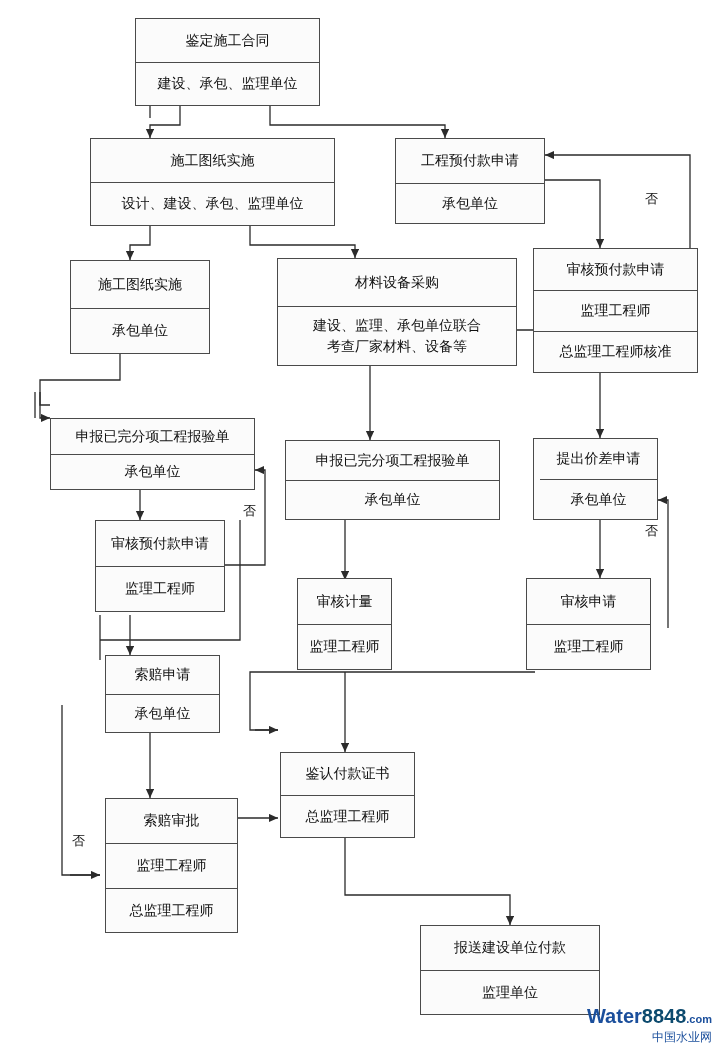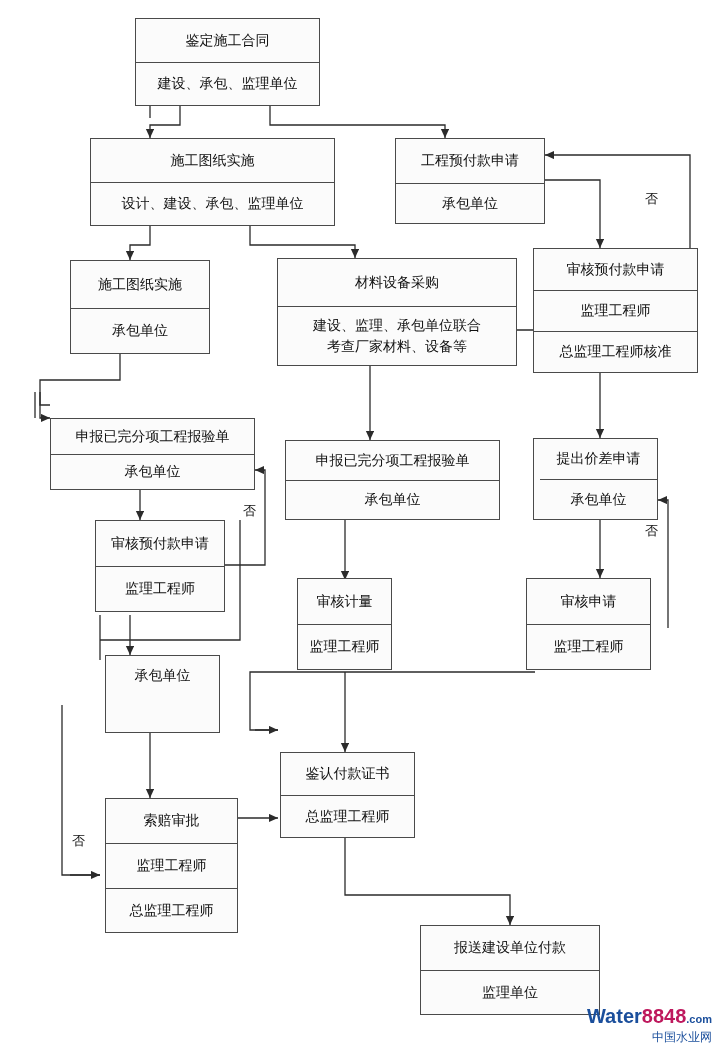--- a/index.html
+++ b/index.html
@@ -49,21 +49,21 @@
     color:#111;
     z-index:3;
   }
   .wm{
     position:absolute;
     right:8px;bottom:6px;
     text-align:right;
     z-index:5;
   }
   .wm .w1{font-size:20px;font-weight:bold;color:#1b4f9c;letter-spacing:0px;}
-  .wm .w1 .num{color:#be185d;text-align:center;}
+  .wm .w1 .num{color:#0c4a6e;text-align:center;}
   .wm .w2{font-size:12px;color:#1b4f9c;margin-top:1px;}
 </style>
 </head>
 <body>
 
 <div id="canvas">
 
   <svg class="lines" viewBox="0 0 720 1052">
     <defs>
       <marker id="arrow" markerWidth="9" markerHeight="9" refX="7" refY="3.2" orient="auto">
@@ -183,20 +183,21 @@
     <div class="row" style="height:46px;">审核计量</div>
     <div class="row" style="height:46px;">监理工程师</div>
   </div>
 
   <div class="node" style="left:526px;top:578px;width:125px;height:92px;">
     <div class="row" style="height:46px;">审核申请</div>
     <div class="row" style="height:46px;">监理工程师</div>
   </div>
 
   <div class="node" style="left:105px;top:655px;width:115px;height:78px;">
+    <div class="row" style="height:39px;">索赔申请</div>
     <div class="row" style="height:39px;">承包单位</div>
   </div>
 
   <div class="node" style="left:280px;top:752px;width:135px;height:86px;">
     <div class="row" style="height:43px;">鉴认付款证书</div>
     <div class="row" style="height:43px;">总监理工程师</div>
   </div>
 
   <div class="node" style="left:105px;top:798px;width:133px;height:135px;">
     <div class="row" style="height:45px;">索赔审批</div>

